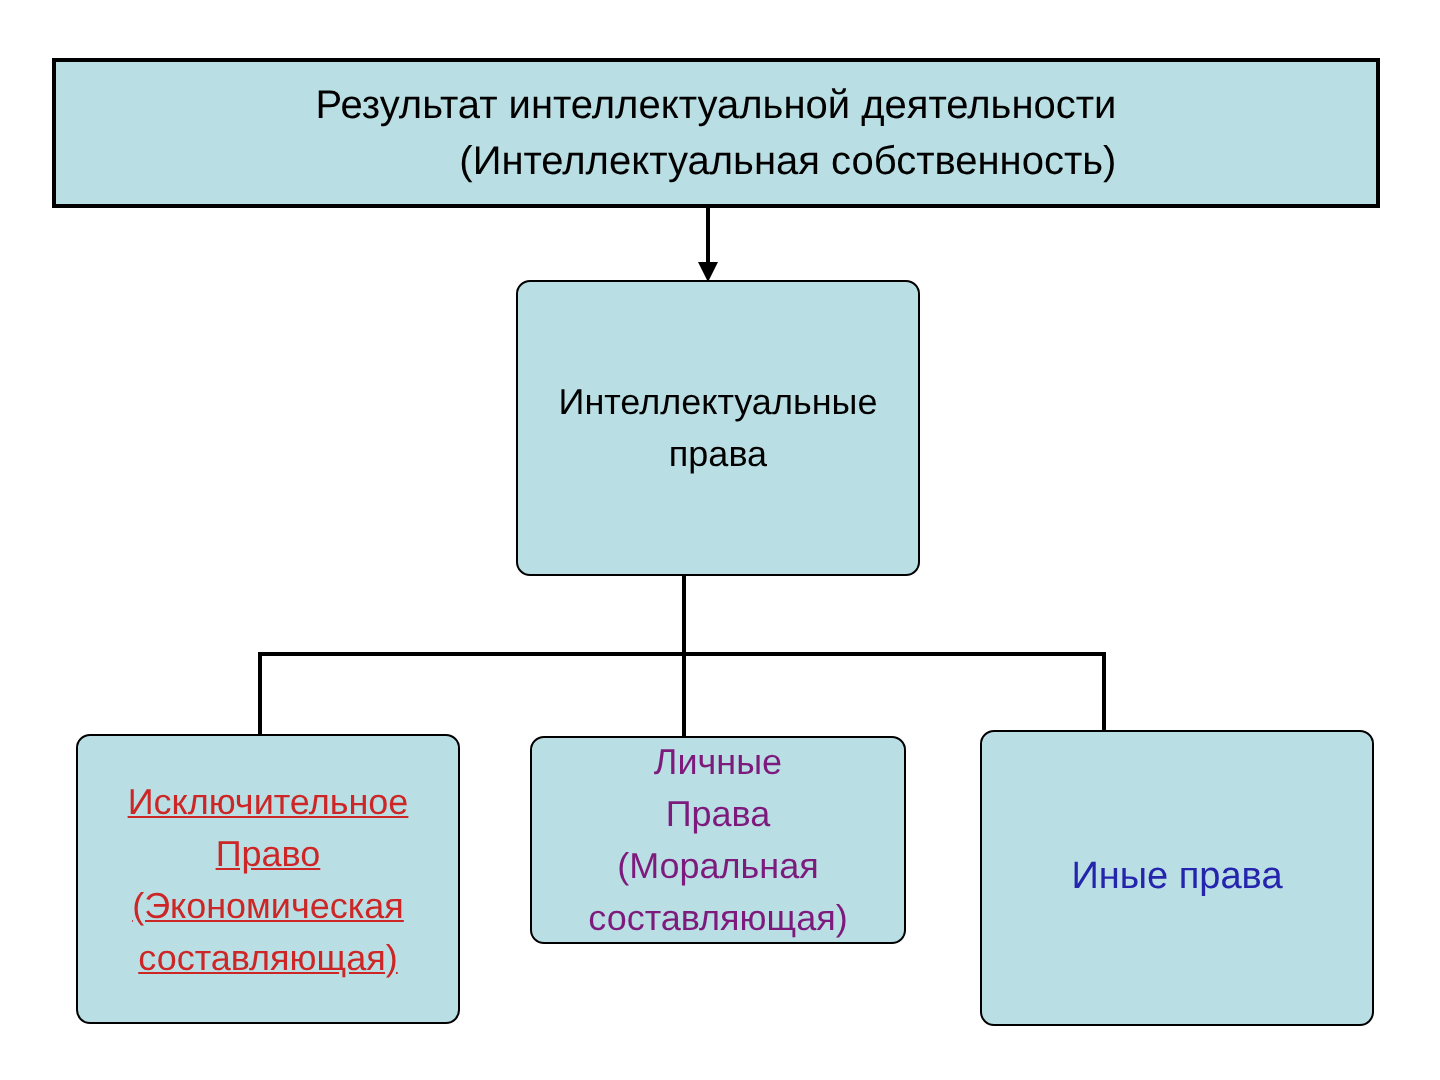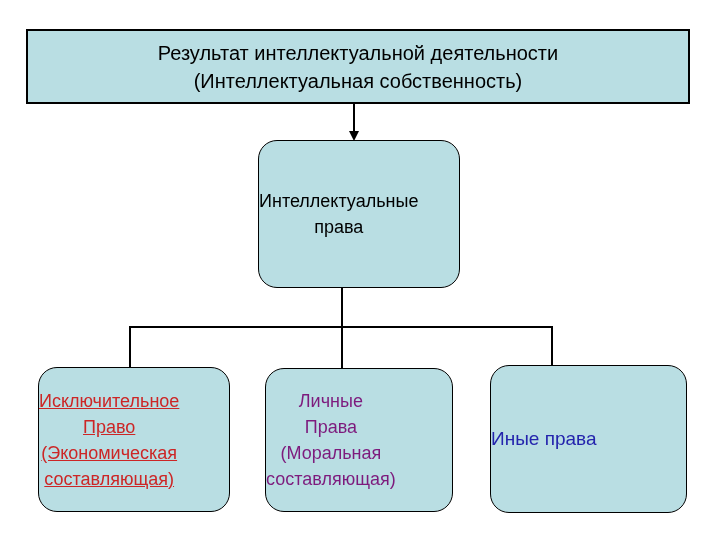--- a/index.html
+++ b/index.html
@@ -20,50 +20,51 @@
   .title-box {
     position: absolute;
     left: 26px; top: 29px;
     width: 664px; height: 75px;
     box-sizing: border-box;
     background: var(--box_fill, #b9dee3);
     border: 2px solid var(--box_border, #000);
     display: flex;
     align-items: center;
     justify-content: center;
-    text-align: center;
+    text-align: right;
   }
   .title-text {
     white-space: pre-line;
     font-size: 20px;
     line-height: 28px;
     color: var(--title_text, #000);
   }
   .node {
     position: absolute;
     box-sizing: border-box;
     background: var(--box_fill, #b9dee3);
     border: 1px solid var(--box_border, #000);
-    border-radius: 19px;
+    border-radius: 7px;
     display: flex;
     align-items: center;
+    justify-content: center;
     text-align: center;
   }
   .node-text {
     white-space: pre-line;
     font-size: 18px;
     line-height: 26px;
   }
   .root-box { left: 258px; top: 140px; width: 202px; height: 148px; }
   .root-box .node-text { color: var(--root_text, #000); }
 
   .branch-exclusive { left: 38px;  top: 367px; width: 192px; height: 145px; }
   .branch-exclusive .node-text { color: var(--branch_exclusive_text, #cc2626); text-decoration: underline; }
 
-  .branch-personal { left: 265px; top: 368px; width: 188px; height: 144px; }
+  .branch-personal { left: 265px; top: 368px; width: 188px; height: 104px; }
   .branch-personal .node-text { color: var(--branch_personal_text, #7d1b7d); }
 
   .branch-other { left: 490px; top: 365px; width: 197px; height: 148px; }
   .branch-other .node-text { color: var(--branch_other_text, #2424ad); font-size: 19px; }
 </style>
 </head>
 <body>
 
 <div class="canvas">
 

